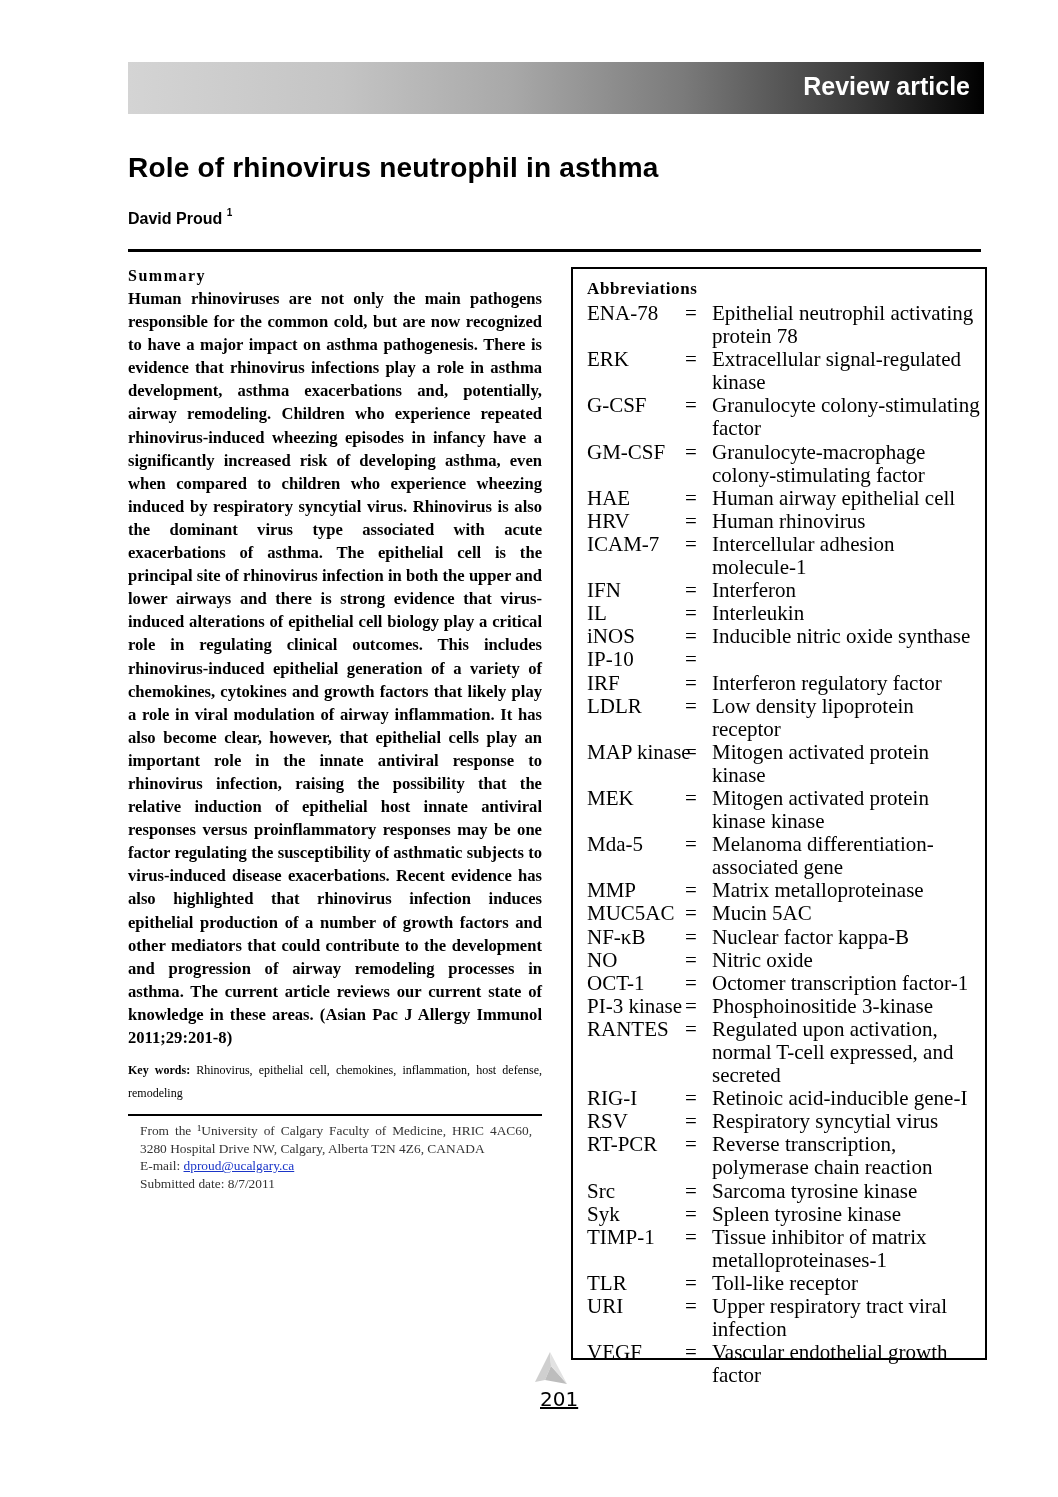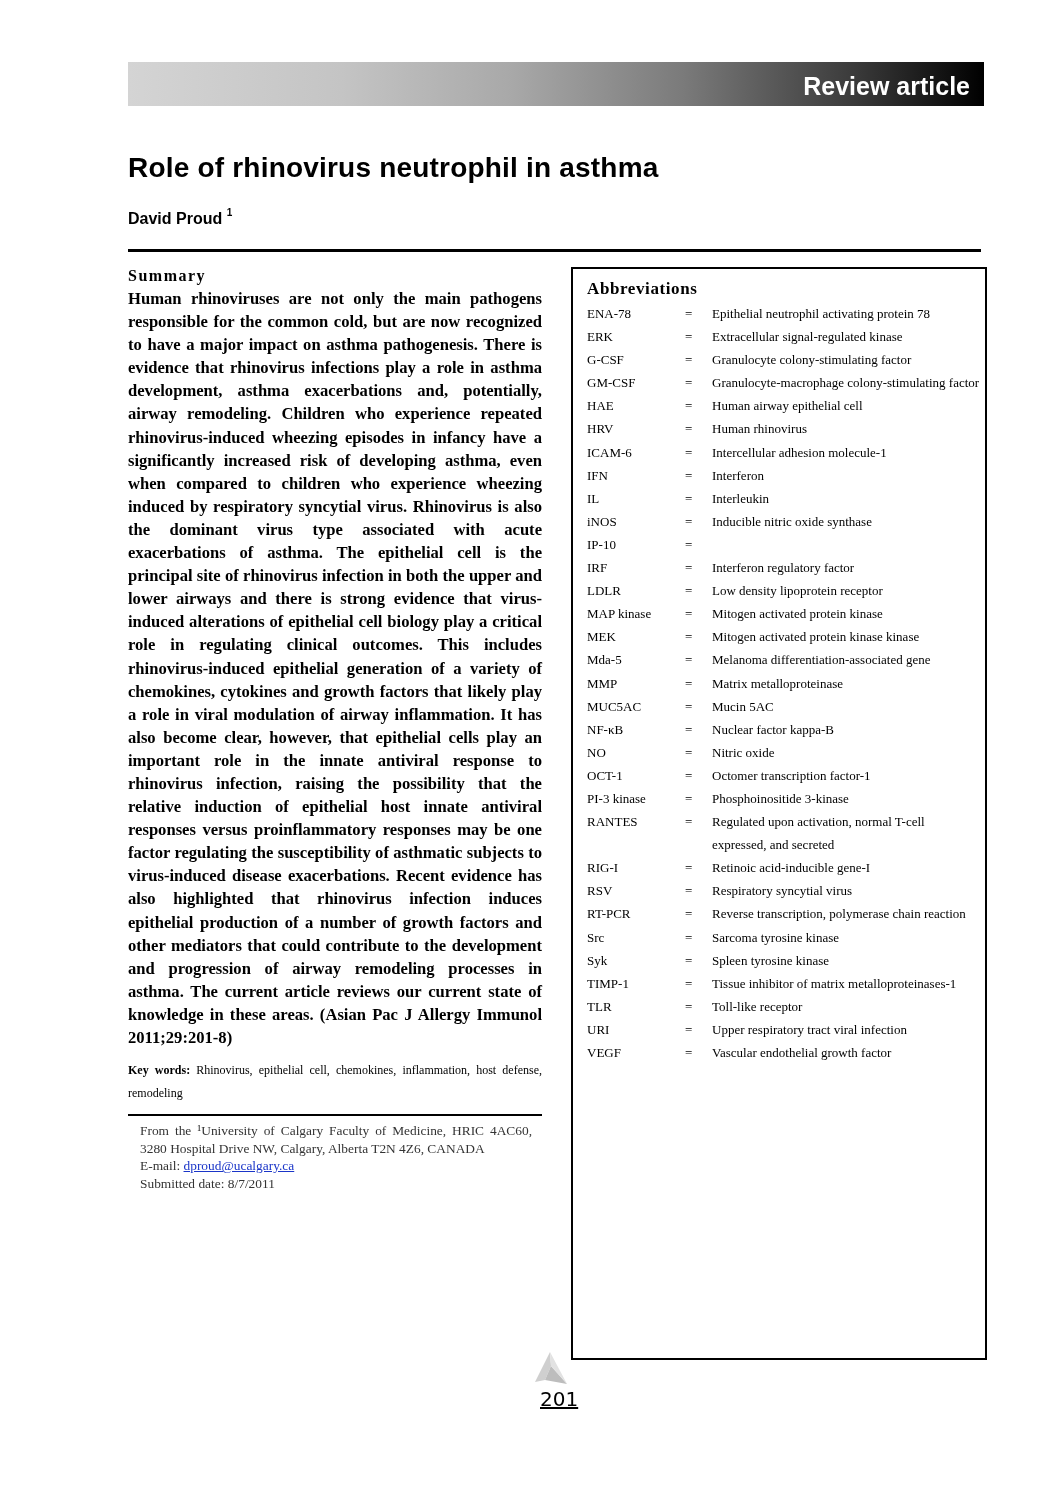--- a/index.html
+++ b/index.html
@@ -1,18 +1,18 @@
 <!DOCTYPE html>
 <html><head>
 <meta charset="utf-8">
 <style>
   html, body { margin: 0; padding: 0; background: #ffffff; }
   body { width: 1058px; height: 1497px; position: relative; overflow: hidden; color: #000; }
   .banner {
-    position: absolute; left: 128px; top: 62px; width: 856px; height: 44px;
+    position: absolute; left: 128px; top: 62px; width: 856px; height: 52px;
     background: linear-gradient(to right, #d4d4d4 0%, #c4c4c4 25%, #a8a8a8 45%, #7a7a7a 65%, #3a3a3a 85%, #000 100%);
   }
   .banner-label {
     position: absolute; right: 14px; top: 10px;
     font-family: "Liberation Sans", sans-serif; font-weight: bold; font-size: 25px; color: #fff;
   }
   .title {
     position: absolute; left: 128px; top: 152px;
     font-family: "Liberation Sans", sans-serif; font-weight: bold; font-size: 28px; letter-spacing: 0.2px;
   }
@@ -32,21 +32,21 @@
   .affil { margin-top: 6px; padding-left: 12px; width: 392px; font-size: 13.4px; line-height: 17.5px; color: #333; text-align: justify; }
   .affil .line { display: block; }
   .affil a { color: #1a35c8; text-decoration: underline; }
 
   .abbr-box {
     position: absolute; left: 571px; top: 267px; width: 416px; height: 1093px;
     border: 2px solid #000; box-sizing: border-box; font-family: "Liberation Serif", serif; padding-left: 16px;
   }
   .abbr-heading { position: absolute; left: 14px; top: 10px; font-weight: bold; font-size: 17px; letter-spacing: 0.6px; }
   .abbr-list { position: absolute; left: 14px; top: 33px; width: 395px; }
-  .abbr-row { display: flex; font-size: 13px; line-height: 23.1px; }
+  .abbr-row { display: flex; font-size: 21px; line-height: 23.1px; }
   .abbr-term { width: 98px; flex: none; white-space: nowrap; }
   .abbr-eq { width: 27px; flex: none; text-align: left; }
   .abbr-def { flex: 1; }
 
   .logo { position: absolute; left: 529px; top: 1350px; width: 42px; height: 38px; }
   .page-num { position: absolute; left: 540px; top: 1387px; font-family: "DejaVu Sans", sans-serif; font-size: 20px; text-decoration: underline; }
 </style>
 </head>
 <body>
 
@@ -102,21 +102,21 @@
         <span class="abbr-term">HAE</span>
         <span class="abbr-eq">=</span>
         <span class="abbr-def">Human airway epithelial cell</span>
       </div>
       <div class="abbr-row">
         <span class="abbr-term">HRV</span>
         <span class="abbr-eq">=</span>
         <span class="abbr-def">Human rhinovirus</span>
       </div>
       <div class="abbr-row">
-        <span class="abbr-term">ICAM-6</span>
+        <span class="abbr-term">ICAM-7</span>
         <span class="abbr-eq">=</span>
         <span class="abbr-def">Intercellular adhesion molecule-1</span>
       </div>
       <div class="abbr-row">
         <span class="abbr-term">IFN</span>
         <span class="abbr-eq">=</span>
         <span class="abbr-def">Interferon</span>
       </div>
       <div class="abbr-row">
         <span class="abbr-term">IL</span>

